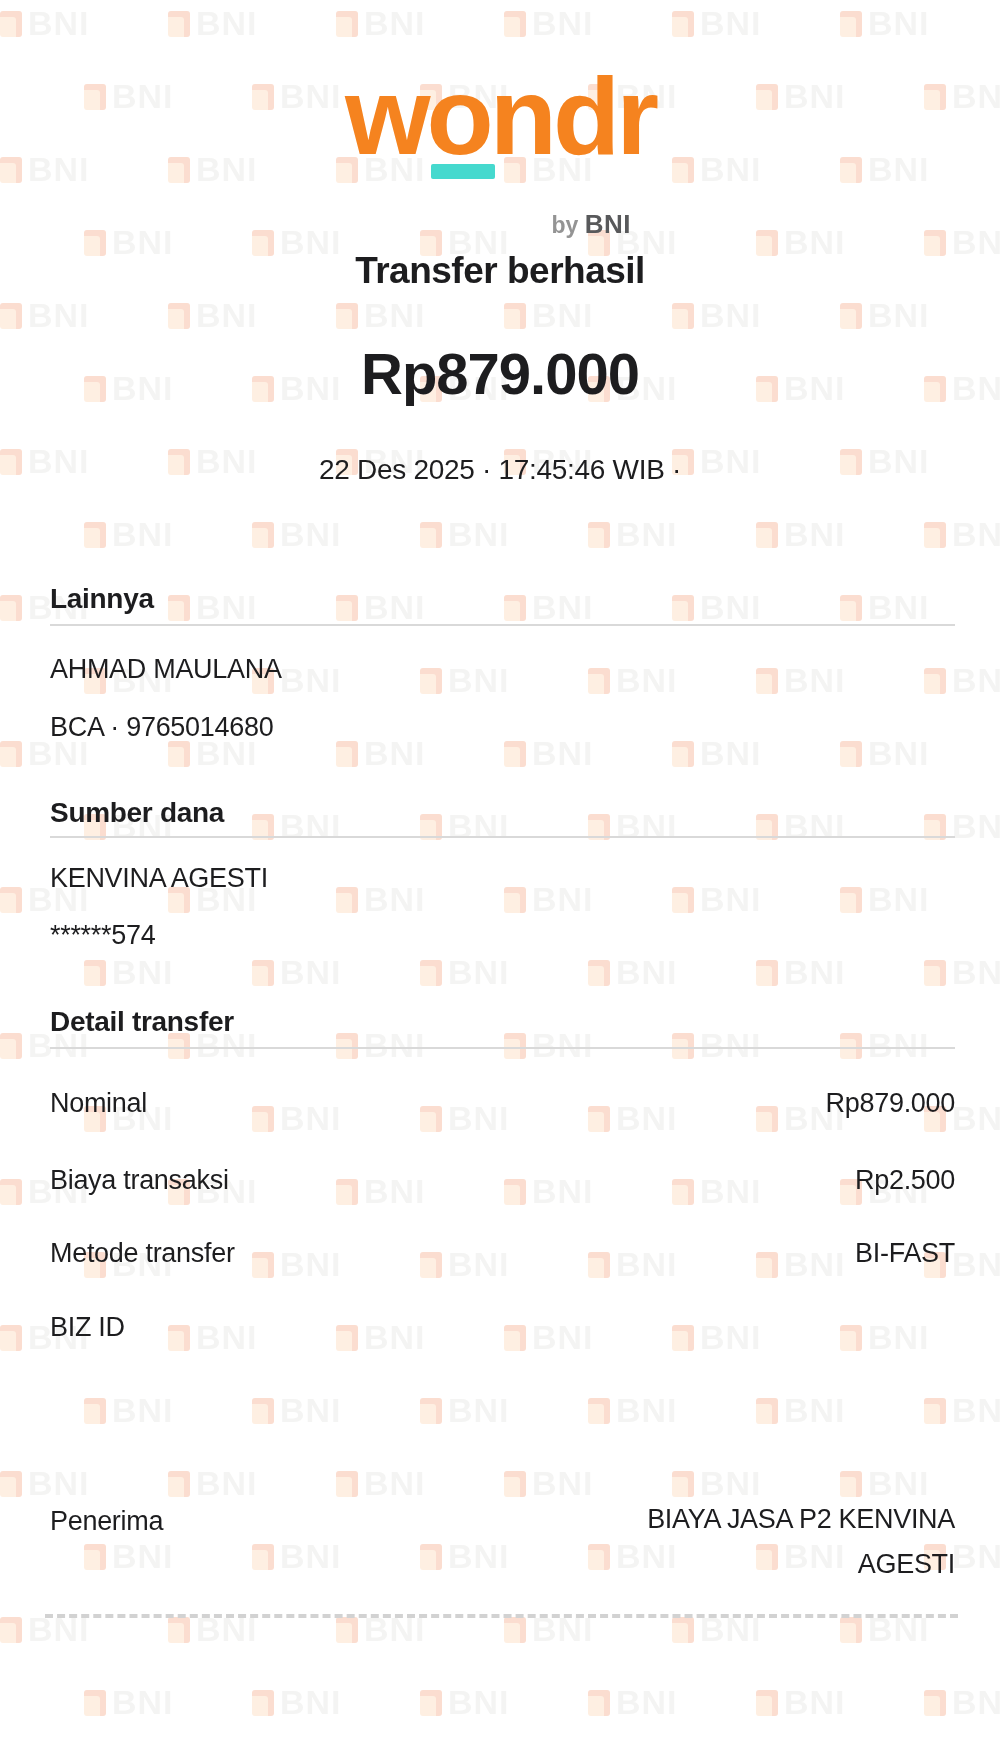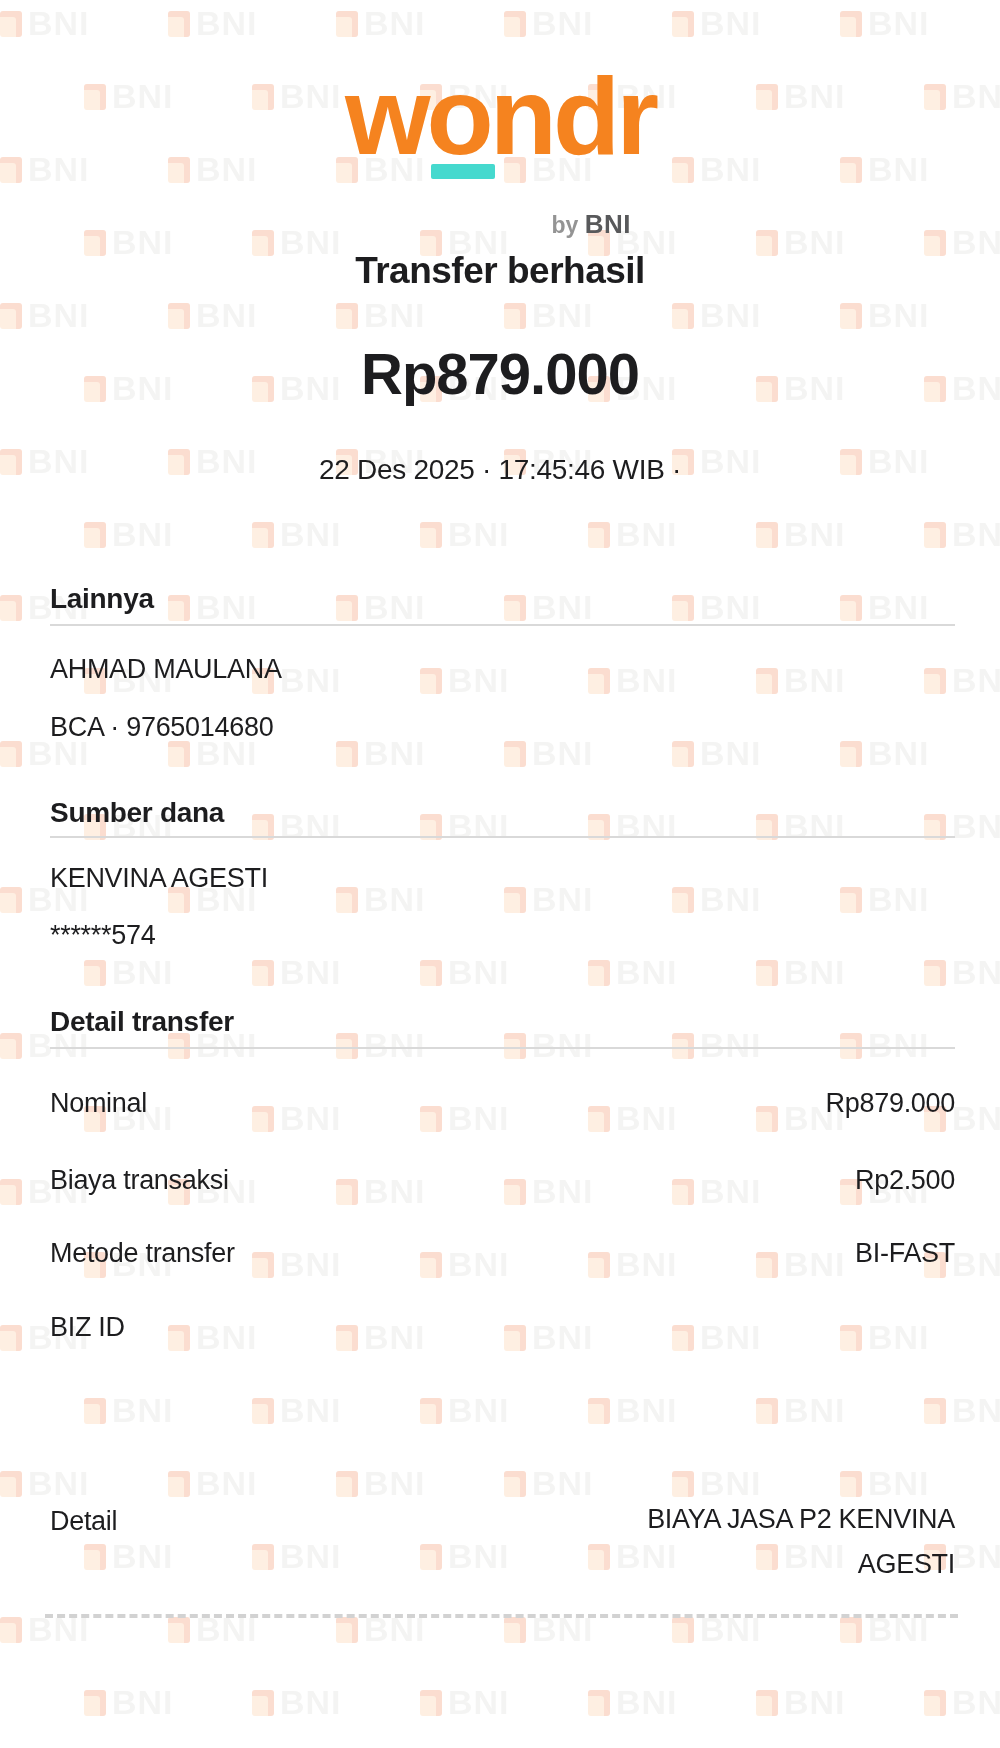--- a/index.html
+++ b/index.html
@@ -710,19 +710,19 @@
     <span class="val">Rp2.500</span>
   </div>
   <div class="row single" style="top:1238px">
     <span class="lbl">Metode transfer</span>
     <span class="val">BI-FAST</span>
   </div>
   <div class="row" style="top:1312px">
     <span class="lbl">BIZ ID</span>
   </div>
   <div class="row" style="top:1506px">
-    <span class="lbl">Detail</span>
+    <span class="lbl">Penerima</span>
     <span class="val">BIAYA JASA P2 KENVINA
 AGESTI</span>
   </div>
 
   <div class="dashed"></div>
 </div>
 
 </body></html>

